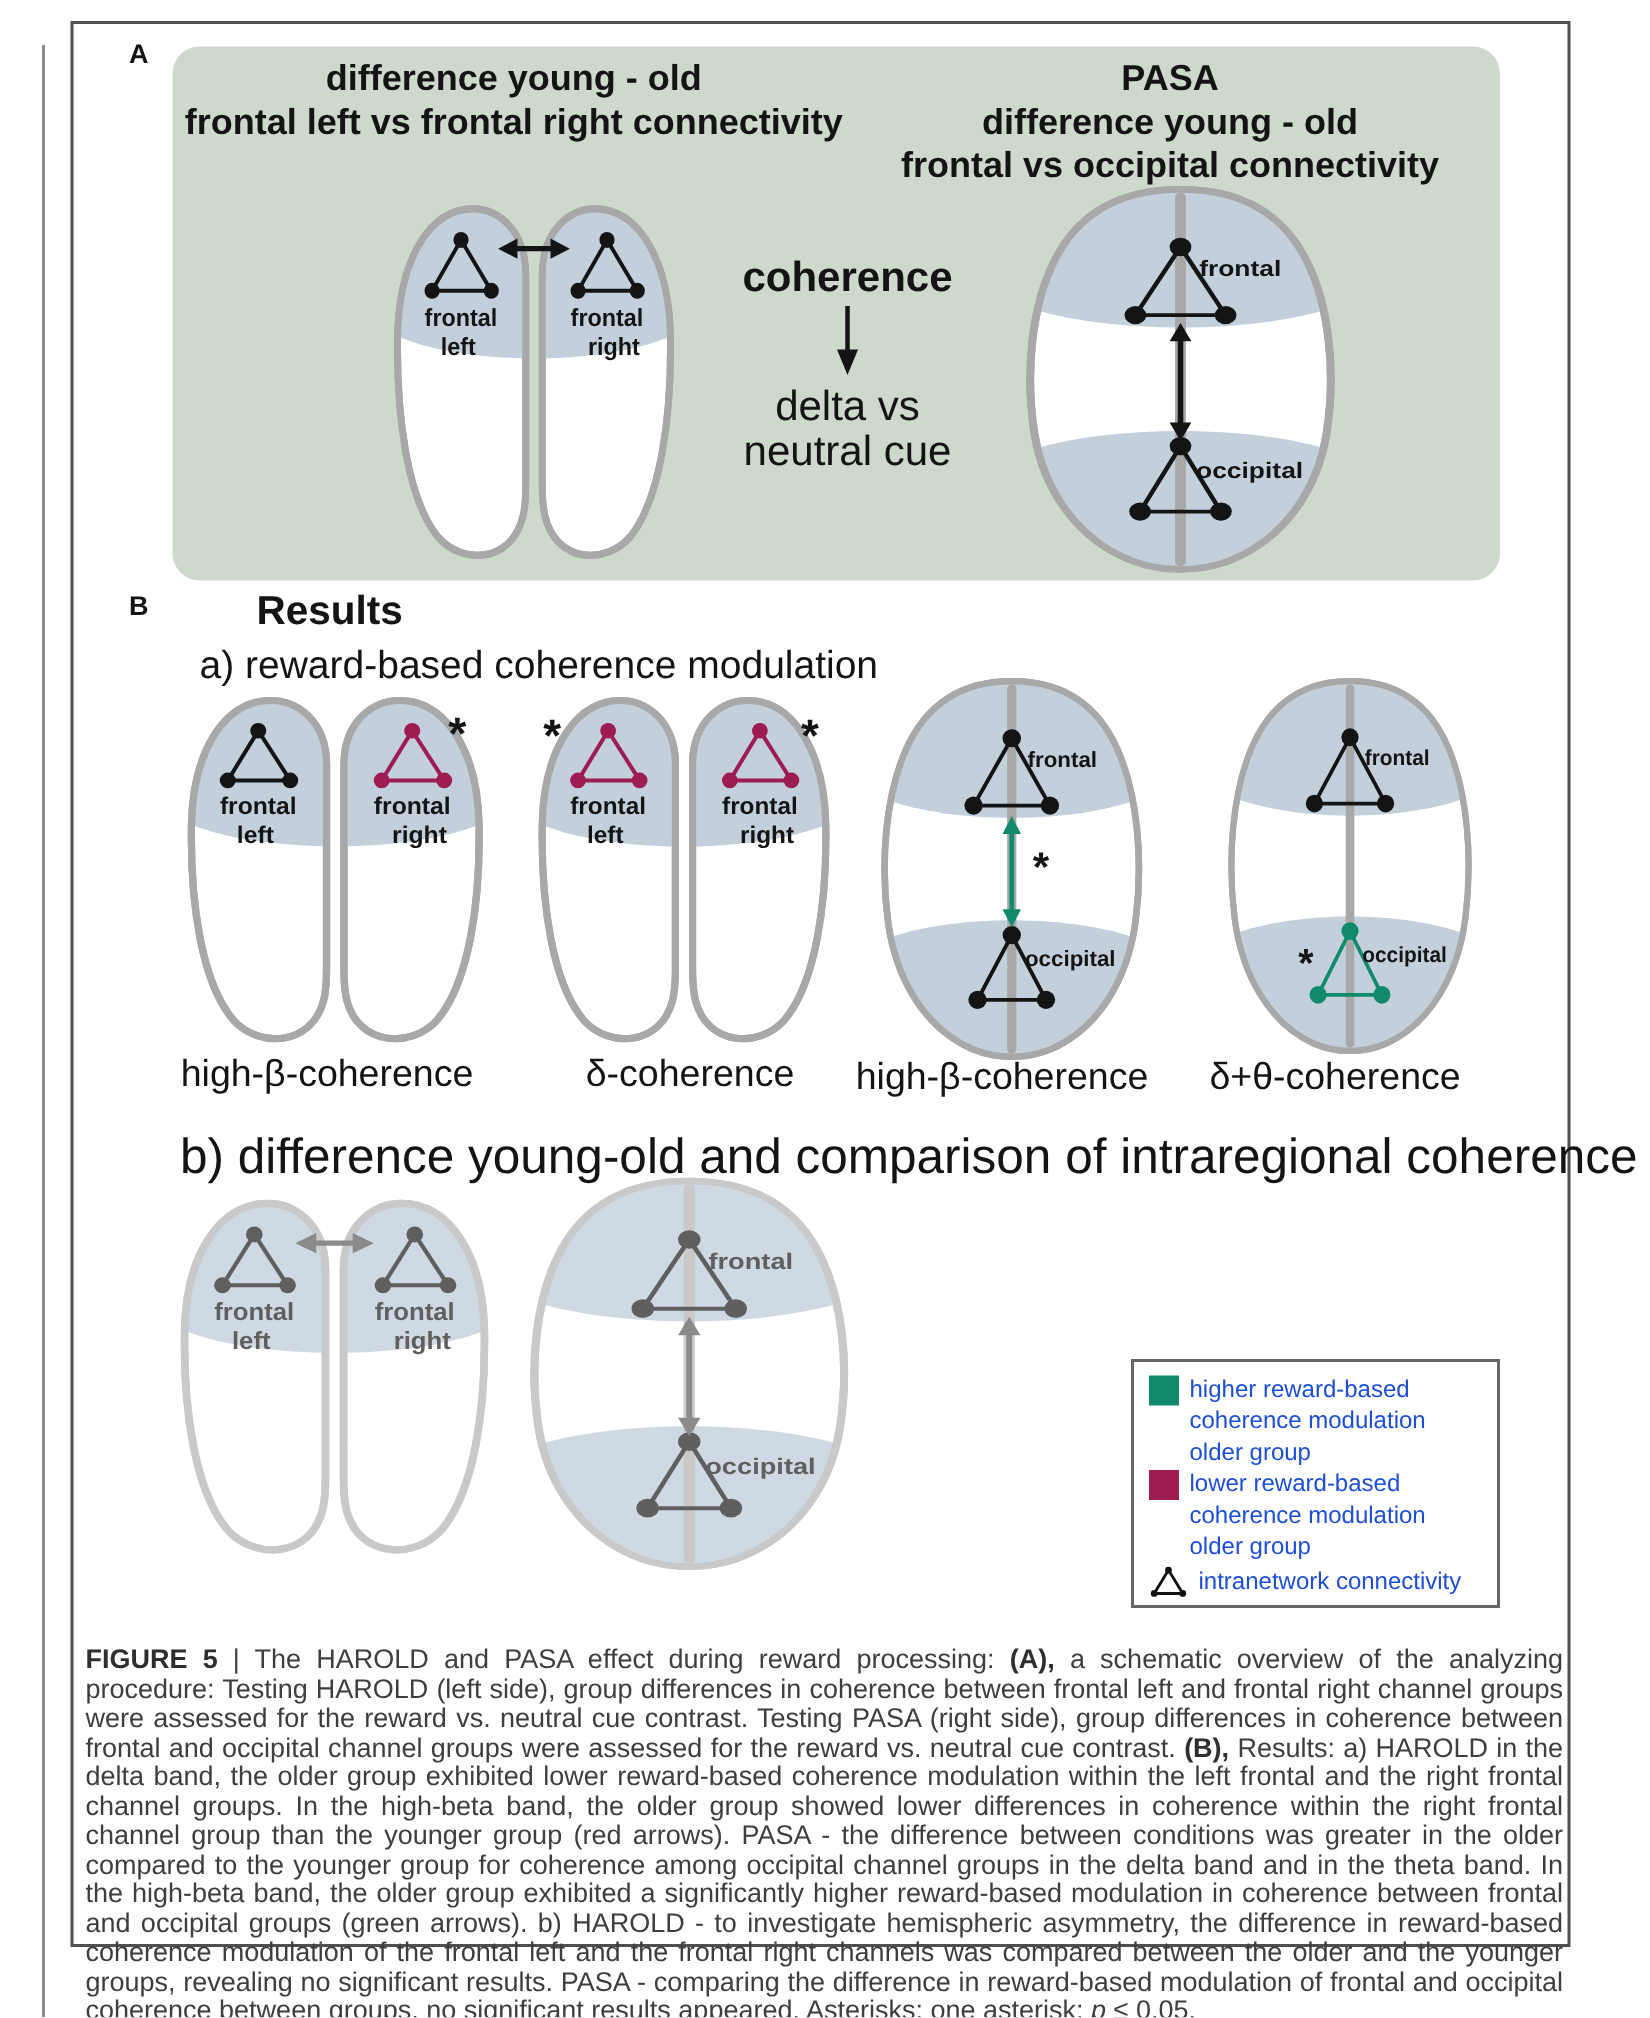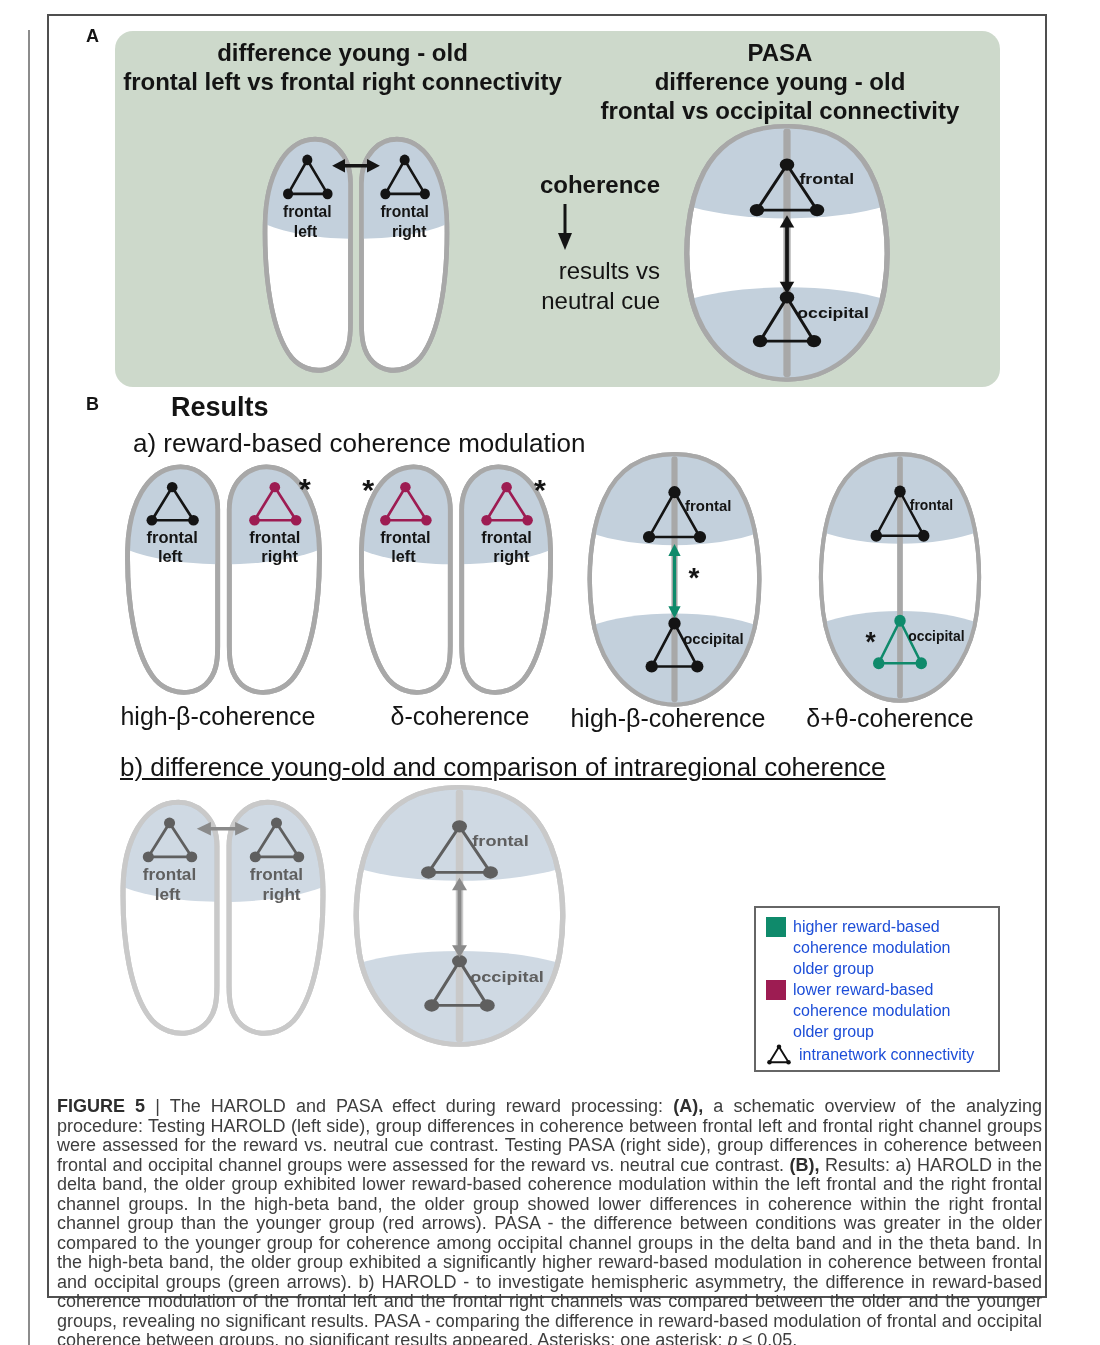--- a/index.html
+++ b/index.html
@@ -17,21 +17,21 @@
   }
   html,body{margin:0;padding:0;background:#fff;}
   #stage{position:relative;width:1100px;height:1345px;background:#fff;overflow:hidden;
          font-family:"Liberation Sans",sans-serif;color:var(--ink);}
   .abs{position:absolute;}
   .page-edge{position:absolute;left:28px;top:30px;width:2px;height:1315px;background:#8c8c8c;}
   .frame{position:absolute;left:47px;top:14px;width:996px;height:1280px;border:2px solid var(--frame);}
   .panel-letter{position:absolute;font-weight:bold;font-size:18px;}
   .green-panel{position:absolute;left:115px;top:31px;width:885px;height:356px;border-radius:18px;background:var(--panel-green);}
   .col-title{position:absolute;text-align:center;font-weight:bold;font-size:24px;line-height:29px;}
-  .mid-text{position:absolute;text-align:right;font-size:24px;line-height:30px;}
+  .mid-text{position:absolute;text-align:center;font-size:28px;line-height:30px;}
   .mid-text.bold{font-weight:bold;}
   .heading-lg{position:absolute;font-weight:bold;font-size:27px;}
   .heading-md{position:absolute;font-size:26px;}
   .band-label{position:absolute;width:300px;text-align:center;font-size:25px;}
   .nosig{position:absolute;font-size:24px;}
   .brain{position:absolute;}
   svg text{font-family:"Liberation Sans",sans-serif;}
   .hemi{fill:#fff;stroke:var(--outline);stroke-width:5;stroke-linejoin:round;}
   .restroke{fill:none !important;}
   .gray-variant .hemi{stroke:var(--outline-light);}
@@ -82,21 +82,21 @@
     <div>difference young - old</div>
     <div>frontal vs occipital connectivity</div>
   </div>
 
   <div class="mid-text bold" style="left:470px;top:170px;width:190px;">coherence</div>
   <svg class="abs" style="left:556px;top:202px;width:18px;height:50px;" viewBox="0 0 18 50">
     <line x1="9" y1="2" x2="9" y2="34" stroke="#141414" stroke-width="3"></line>
     <polygon points="9,48 2,31 16,31" fill="#141414"></polygon>
   </svg>
   <div class="mid-text" style="left:470px;top:256px;width:190px;">
-    <div>results vs</div>
+    <div>delta vs</div>
     <div>neutral cue</div>
   </div>
 
   <svg class="brain" style="left:255px;top:127px;width:202px;height:252px;" viewBox="0 0 220 260" preserveAspectRatio="none">
     <defs>
         <clipPath id="hcA">
       <path d="M104,58 C104,28 84,10 60,13 C32,17 12,50 11,100 C10,155 18,212 40,238 C58,258 94,256 102,224 C104,216 104,210 104,202 Z"></path>
       <path d="M116,58 C116,28 136,10 160,13 C188,17 208,50 209,100 C210,155 202,212 180,238 C162,258 126,256 118,224 C116,216 116,210 116,202 Z"></path>
     </clipPath>
       </defs>
@@ -286,21 +286,21 @@
     <text class="ast" x="74" y="238" text-anchor="middle">*</text>
     <text class="blabel" x="122" y="72">frontal</text>
     <text class="blabel" x="120" y="226">occipital</text>
   </svg>
 
   <div class="band-label" style="left:68px;top:702px;">high-β-coherence</div>
   <div class="band-label" style="left:310px;top:702px;">δ-coherence</div>
   <div class="band-label" style="left:518px;top:704px;">high-β-coherence</div>
   <div class="band-label" style="left:740px;top:704px;">δ+θ-coherence</div>
 
-  <div class="heading-md" style="left:120px;top:752px;font-size:26px;text-decoration:underline;">b) difference young-old and comparison of intraregional coherence</div>
+  <div class="heading-md" style="left:120px;top:752px;font-size:33px;">b) difference young-old and comparison of intraregional coherence</div>
 
   <svg class="brain gray-variant" style="left:112px;top:790px;width:222px;height:252px;" viewBox="0 0 220 260" preserveAspectRatio="none">
     <defs>
         <clipPath id="hcB">
       <path d="M104,58 C104,28 84,10 60,13 C32,17 12,50 11,100 C10,155 18,212 40,238 C58,258 94,256 102,224 C104,216 104,210 104,202 Z"></path>
       <path d="M116,58 C116,28 136,10 160,13 C188,17 208,50 209,100 C210,155 202,212 180,238 C162,258 126,256 118,224 C116,216 116,210 116,202 Z"></path>
     </clipPath>
       </defs>
     <path class="hemi" d="M104,58 C104,28 84,10 60,13 C32,17 12,50 11,100 C10,155 18,212 40,238 C58,258 94,256 102,224 C104,216 104,210 104,202 Z"></path>
     <path class="hemi" d="M116,58 C116,28 136,10 160,13 C188,17 208,50 209,100 C210,155 202,212 180,238 C162,258 126,256 118,224 C116,216 116,210 116,202 Z"></path>

